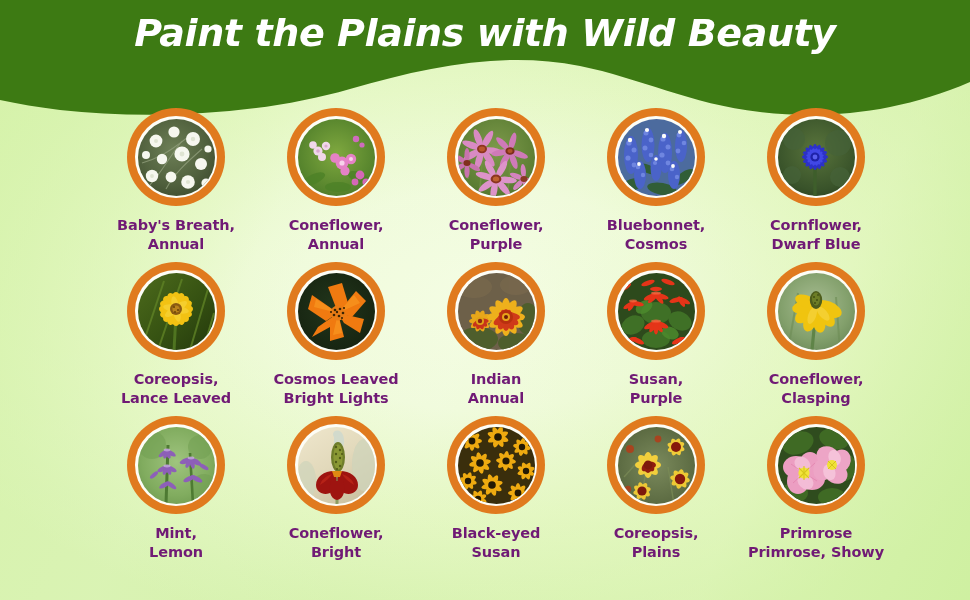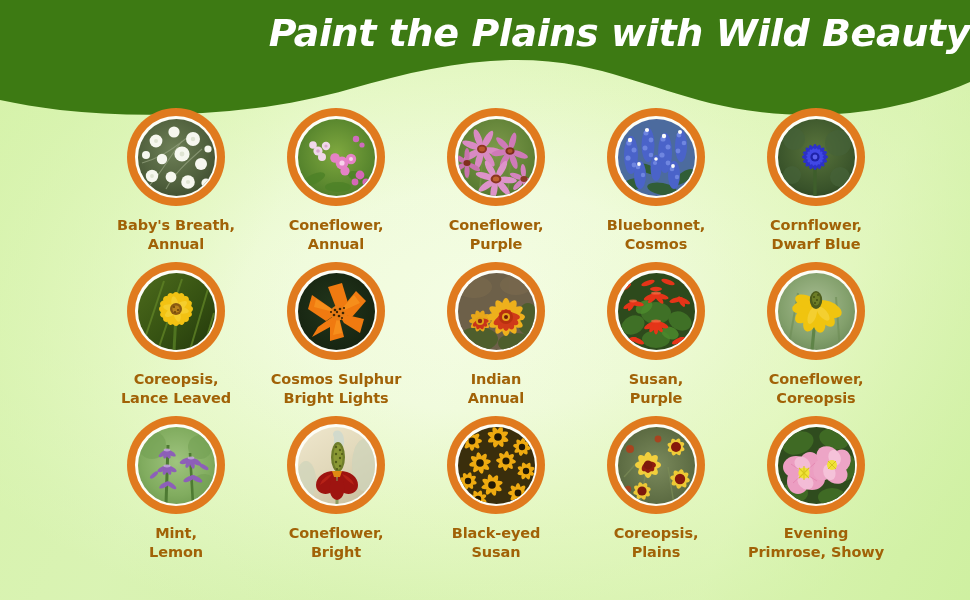--- a/index.html
+++ b/index.html
@@ -30,21 +30,21 @@
   }
   
   .header-wrap {
     position: absolute; top: 0; left: 0;
     width: 970px; height: 122px;
   }
   .header-wrap svg { display: block; }
   .header-title {
     position: absolute;
     top: 11px; left: 0; width: 970px;
-    text-align: right;
+    text-align: center;
     color: #ffffff;
     font-family: "DejaVu Sans", sans-serif;
     font-size: 38px;
     font-weight: bold;
     font-style: italic;
     letter-spacing: -0.4px;
     z-index: 4;
     white-space: nowrap;
   }
   
@@ -80,21 +80,21 @@
   .circle-img {
     width: 77px; height: 77px;
     border-radius: 50%;
     overflow: hidden;
     position: relative;
   }
   .circle-img svg { display: block; width: 77px; height: 77px; }
   .caption {
     margin-top: 10px;
     text-align: center;
-    color: #a16207;
+    color: #701a75;
     font-family: "DejaVu Sans", sans-serif;
     font-weight: bold;
     font-size: 14.5px;
     line-height: 19px;
     letter-spacing: -0.1px;
     white-space: nowrap;
   }
 </style>
 </head>
 <body>
@@ -522,21 +522,21 @@
                     <circle cx="6" cy="-5" r="1.1"></circle>
                       <circle cx="-7" cy="-1" r="1.1"></circle>
                       <circle cx="4" cy="5" r="1.1"></circle>
                   </g>
                 </g>
               </svg>
             </div>
           </div>
         </div>
         <div class="caption">
-          <div>Cosmos Sulphur</div>
+          <div>Cosmos Leaved</div>
           <div>Bright Lights</div>
         </div>
       </div>
 
       <div class="cell">
         <div class="circle-outer">
           <div class="circle-mid">
             <div class="circle-img">
               <svg viewBox="0 0 77 77">
                 <rect width="77" height="77" fill="#6d6049"></rect>
@@ -706,21 +706,21 @@
                       <circle cx="-1" cy="-2" r="1"></circle>
                       <circle cx="2" cy="-10" r="0.9"></circle>
                     </g>
                 </g>
               </svg>
             </div>
           </div>
         </div>
         <div class="caption">
           <div>Coneflower,</div>
-          <div>Coreopsis</div>
+          <div>Clasping</div>
         </div>
       </div>
     </div>
 
     <div class="row row-3">
 
       <div class="cell">
         <div class="circle-outer">
           <div class="circle-mid">
             <div class="circle-img">
@@ -1078,20 +1078,20 @@
                       <path d="M0,0 L4,-4"></path>
                       <path d="M0,0 L4,4"></path>
                       <path d="M0,0 L-4,4"></path>
                     </g>
                 </g>
               </svg>
             </div>
           </div>
         </div>
         <div class="caption">
-          <div>Evening</div>
+          <div>Primrose</div>
           <div>Primrose, Showy</div>
         </div>
       </div>
     </div>
 
   </div>
 </div>
 
 </body></html>

